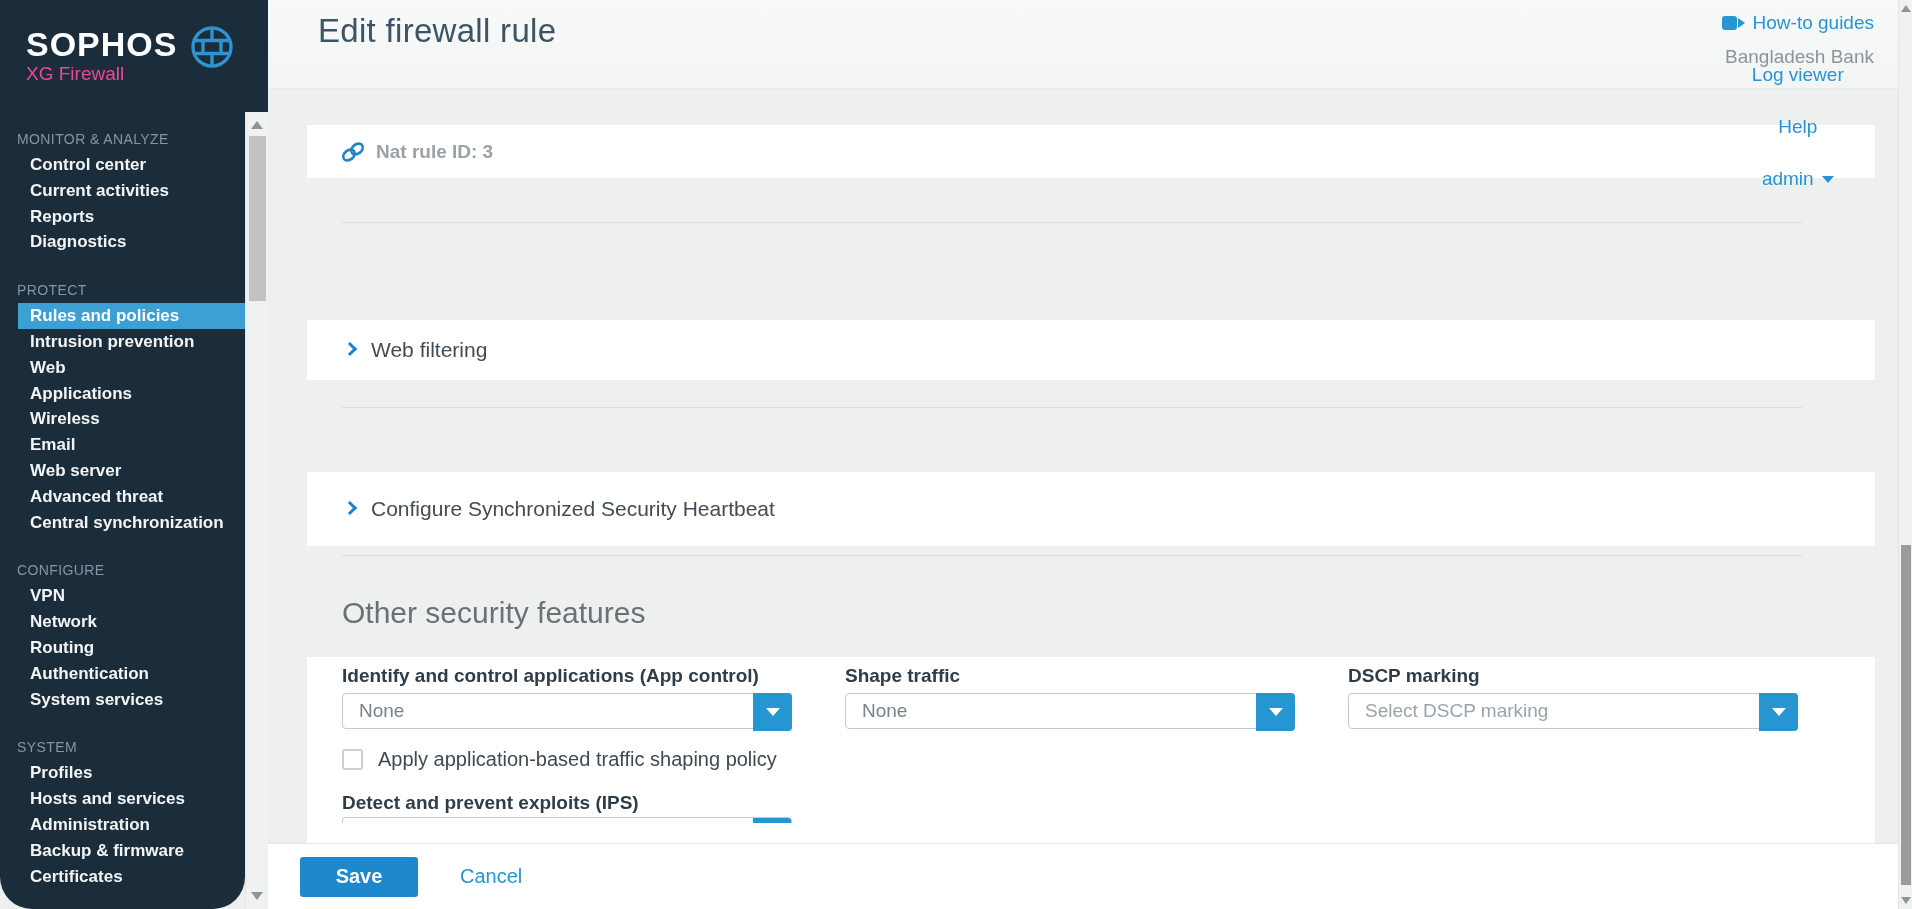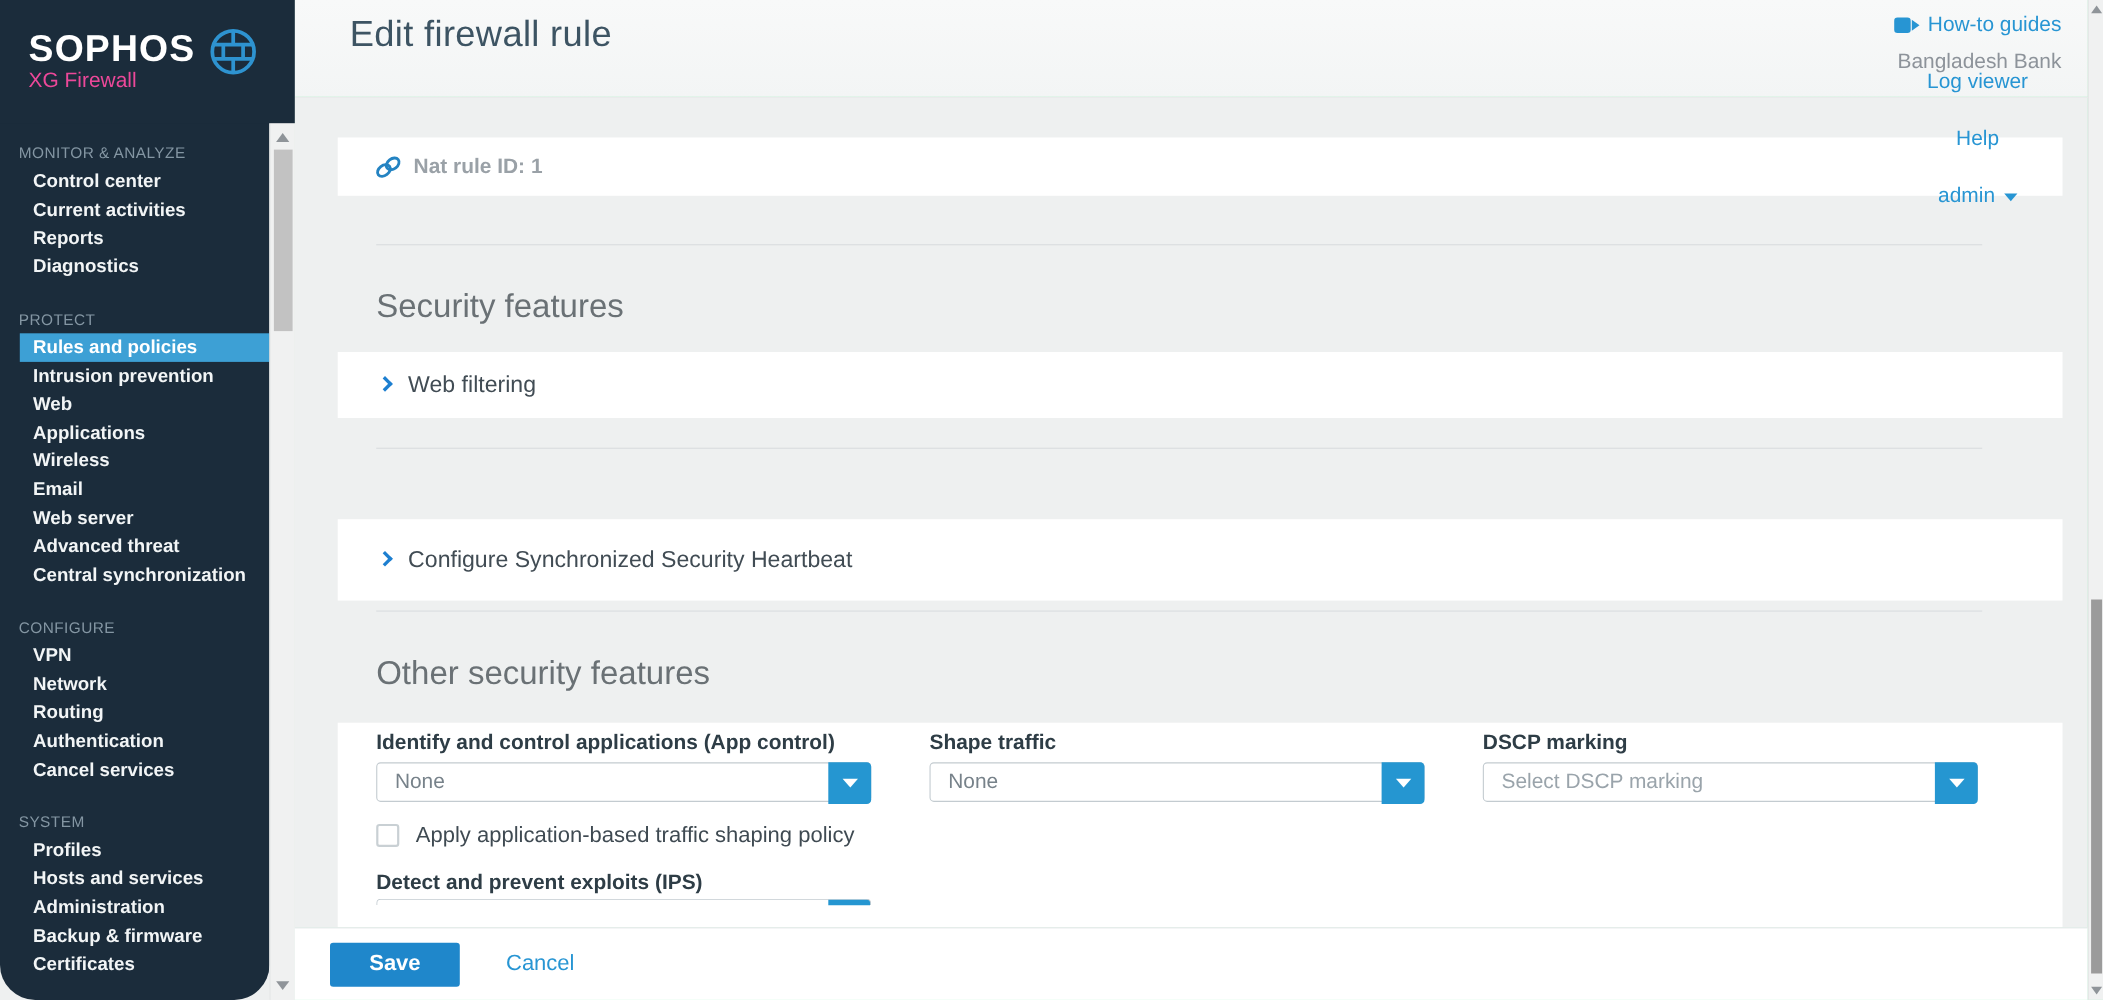--- a/index.html
+++ b/index.html
@@ -46,21 +46,21 @@
   }
   .sb-arrow-up, .sb-arrow-down { position:absolute; left:50%; transform:translateX(-50%);
     width:0; height:0; border-left:6px solid transparent; border-right:6px solid transparent; }
   .sb-arrow-up   { top:9px;    border-bottom:8px solid #8f9499; }
   .sb-arrow-down { bottom:9px; border-top:8px solid #8f9499; }
   .side-sb .sb-thumb {
     position:absolute; left:3px; top:24px; width:17px; height:165px; background:#c2c2c2;
   }
 
   
-  .main { position:absolute; left:268px; top:0; width:1644px; height:909px; background:#86efac; }
+  .main { position:absolute; left:268px; top:0; width:1644px; height:909px; background:#0f172a; }
 
   
   .main-sb {
     position:absolute; right:0; top:0; width:14px; height:909px;
     background:#f0f1f1; border-left:1px solid #e4e6e6; z-index:9;
   }
   .main-sb .sb-arrow-up { top:5px; border-left-width:5px; border-right-width:5px; border-bottom-width:7px; }
   .main-sb .sb-arrow-down { bottom:5px; border-left-width:5px; border-right-width:5px; border-top-width:7px; }
   .main-sb .sb-thumb { position:absolute; left:2px; top:545px; width:10px; height:340px; background:#9b9b9b; }
 
@@ -181,21 +181,21 @@
         <div class="nav-item">Web server</div>
         <div class="nav-item">Advanced threat</div>
         <div class="nav-item">Central synchronization</div>
       </div>
       <div class="nav-section">
         <div class="nav-section-label">CONFIGURE</div>
         <div class="nav-item">VPN</div>
         <div class="nav-item">Network</div>
         <div class="nav-item">Routing</div>
         <div class="nav-item">Authentication</div>
-        <div class="nav-item">Cancel services</div>
+        <div class="nav-item">System services</div>
       </div>
       <div class="nav-section">
         <div class="nav-section-label">SYSTEM</div>
         <div class="nav-item">Profiles</div>
         <div class="nav-item">Hosts and services</div>
         <div class="nav-item">Administration</div>
         <div class="nav-item">Backup &amp; firmware</div>
         <div class="nav-item">Certificates</div>
       </div>
     </div>
@@ -257,26 +257,25 @@
 
     <div class="card nat-card">
       <span style="display:inline-flex;">
         <svg width="26" height="24" viewBox="0 0 26 24">
           <g fill="none" stroke="#2483c2" stroke-width="2.6">
             <ellipse cx="9" cy="15" rx="6.4" ry="4.6" transform="rotate(-38 9 15)"></ellipse>
             <ellipse cx="17" cy="9" rx="6.4" ry="4.6" transform="rotate(-38 17 9)"></ellipse>
           </g>
         </svg>
       </span>
-      <span class="nat-text">Nat rule ID: 1</span>
+      <span class="nat-text">Nat rule ID: 3</span>
     </div>
 
     <div class="divider divider-1"></div>
 
-    <div class="section-heading heading-1">Security features</div>
 
     <div class="card collapsible row-1">
       <span class="chevron"></span>
       <span class="collapsible-label">Web filtering</span>
     </div>
 
     <div class="divider divider-2"></div>
 
     <div class="card collapsible row-2">
       <span class="chevron"></span>

